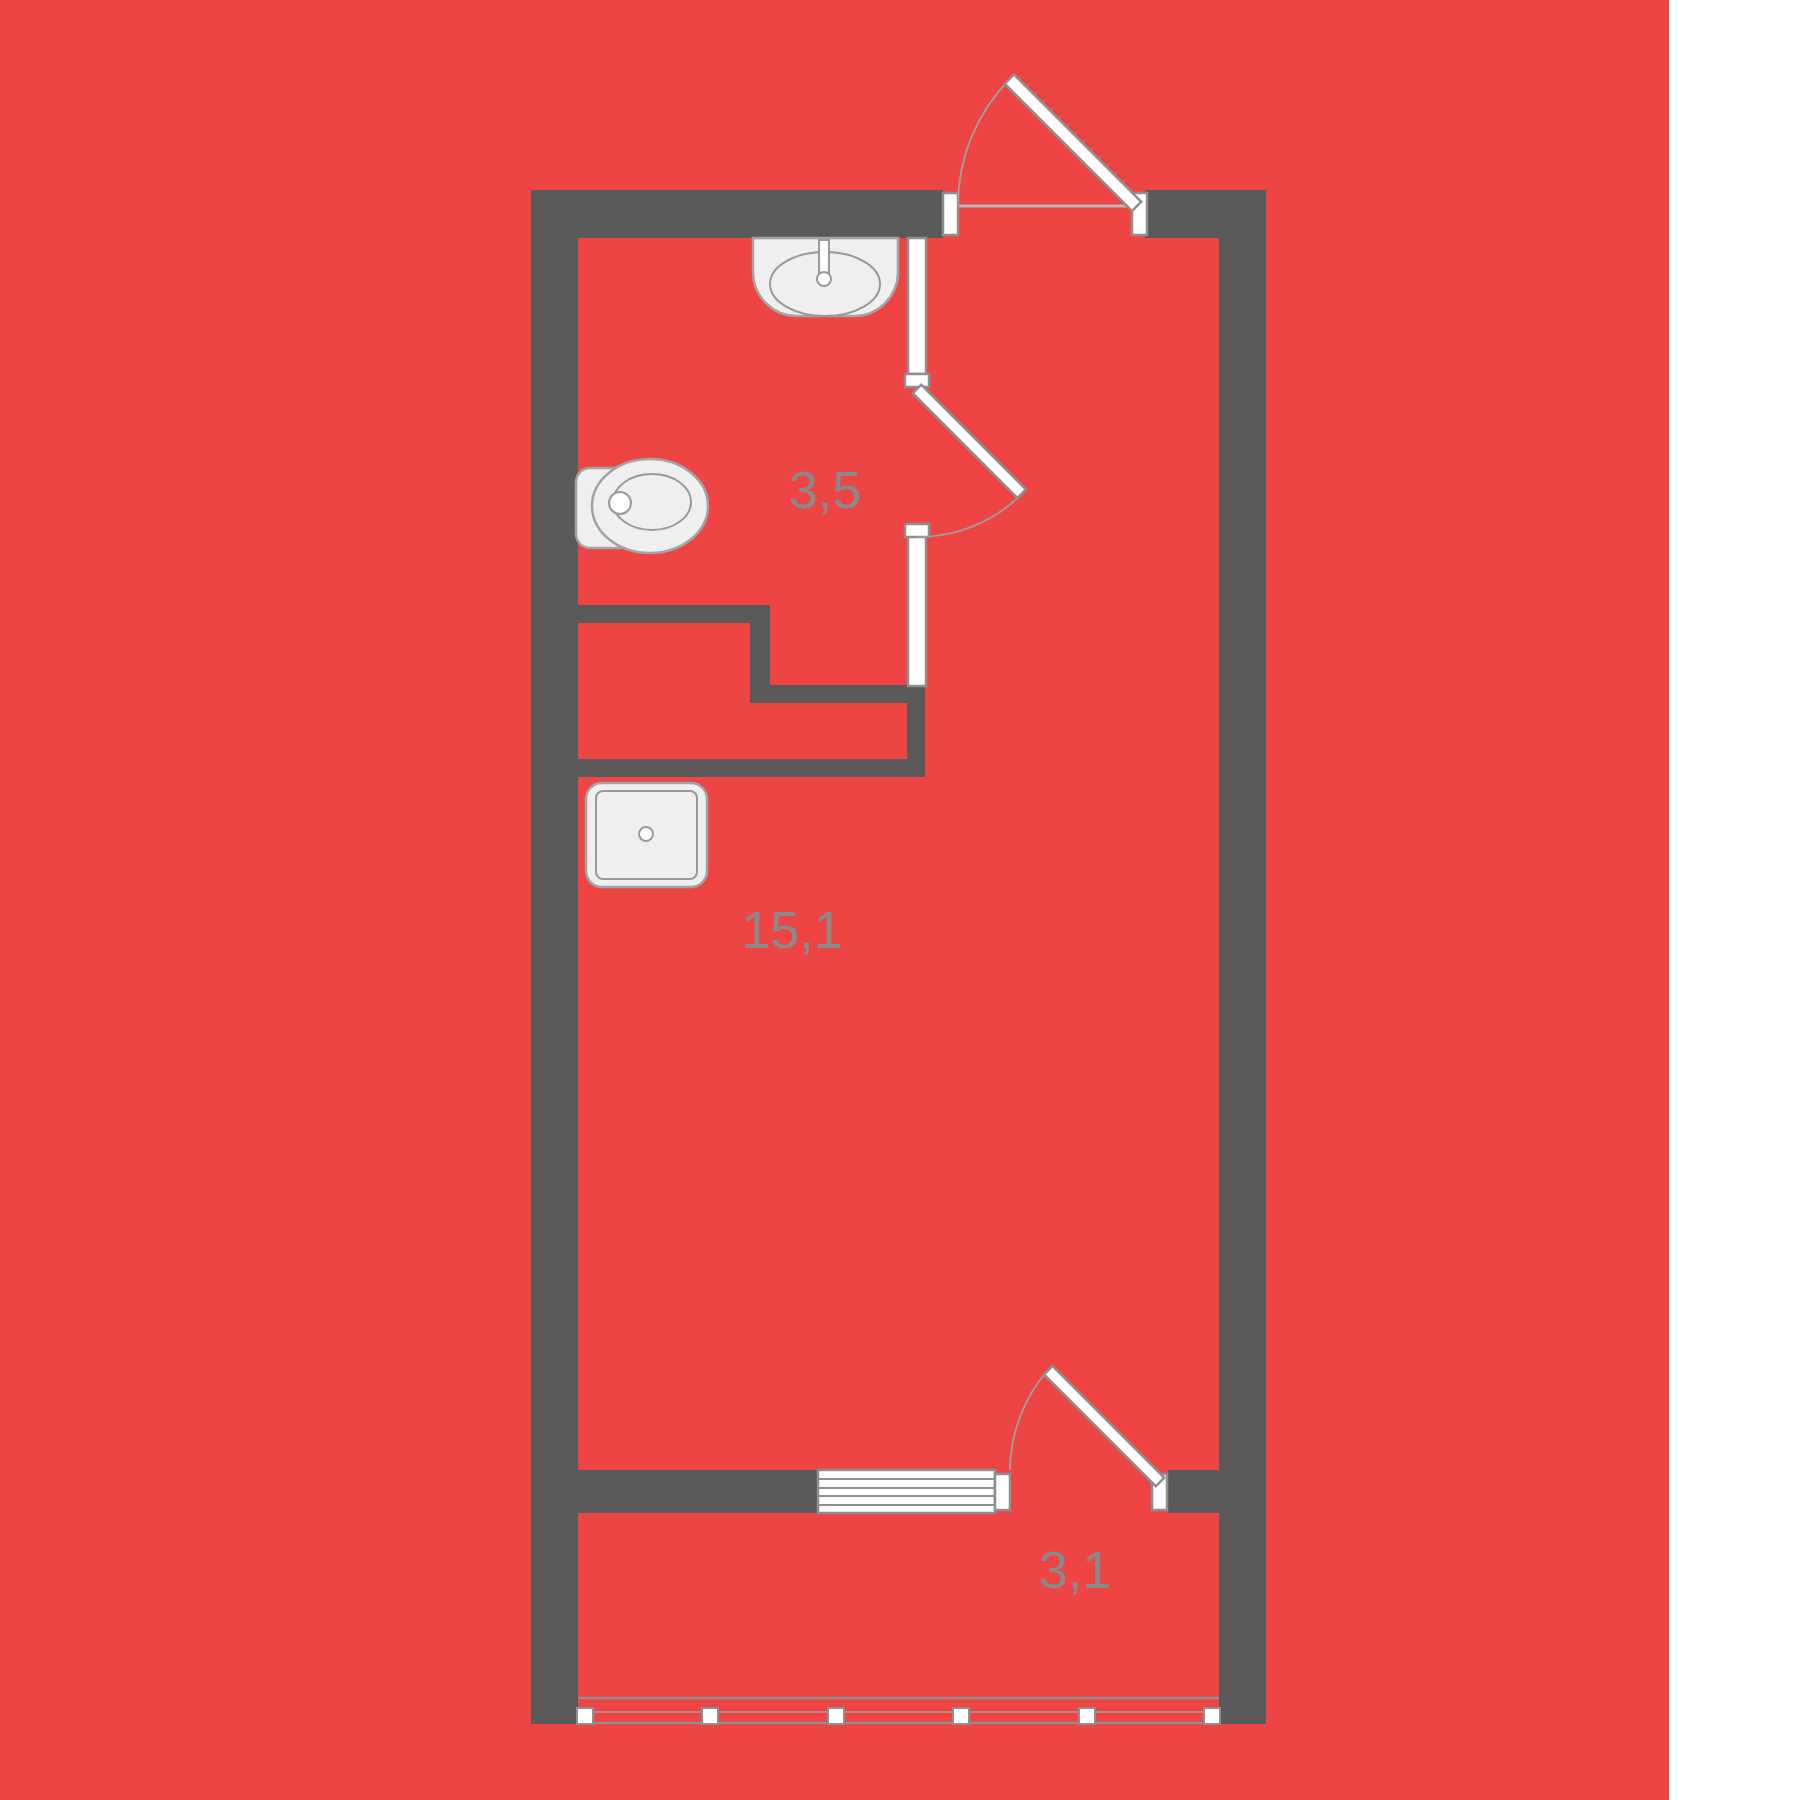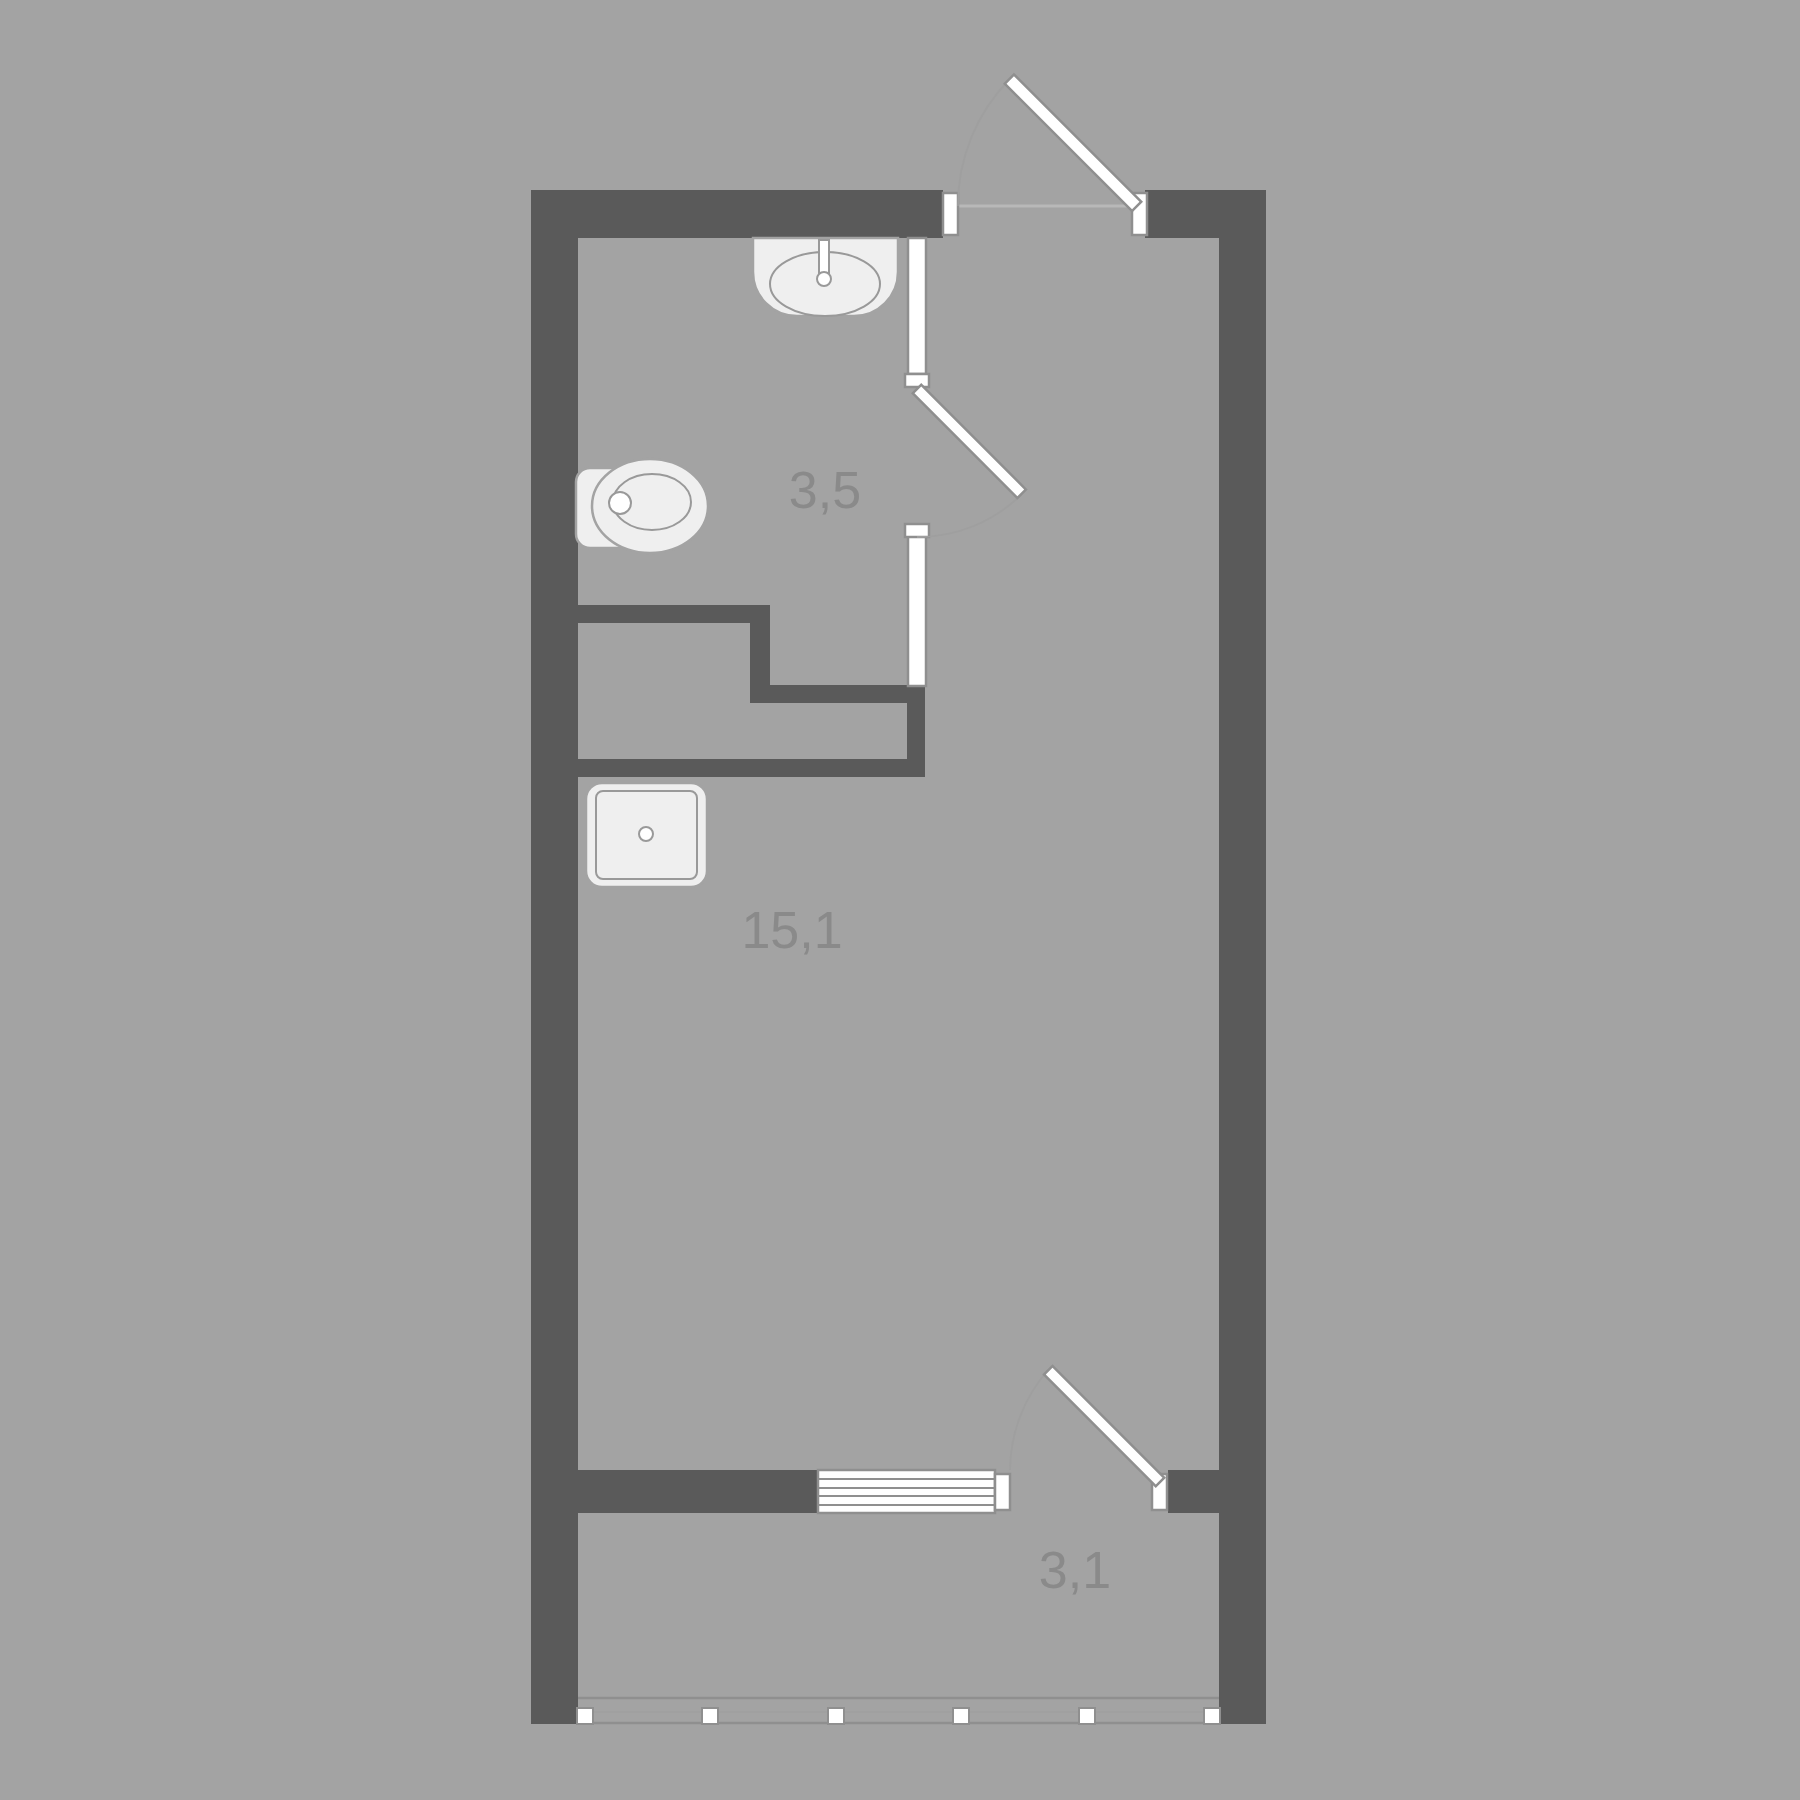--- a/index.html
+++ b/index.html
@@ -1,20 +1,20 @@
 <!DOCTYPE html>
 <html><head>
 <meta charset="utf-8">
 <style>
   html, body { margin: 0; padding: 0; background: #ffffff; }
   .stage {
     position: relative;
-    width: 1800px;
+    width: 1669px;
     height: 1800px;
-    background: #a3a3a3;
+    background: #ef4444;
     overflow: hidden;
   }
   svg { display: block; }
   .thinwall  { fill: #ffffff; stroke: #8f8f8f; stroke-width: 2.5; }
   .jamb      { fill: #ffffff; stroke: #8f8f8f; stroke-width: 2.5; }
   .leaf      { fill: #ffffff; stroke: #8f8f8f; stroke-width: 2.5; }
   .arc       { fill: none;    stroke: #9f9f9f; stroke-width: 1.8; }
   .threshold { stroke: #b8b8b8; stroke-width: 3; }
   .fixture   { fill: #efefef; stroke: #a3a3a3; stroke-width: 2.5; }
   .fixture2  { fill: #efefef; stroke: #999999; stroke-width: 2; }

